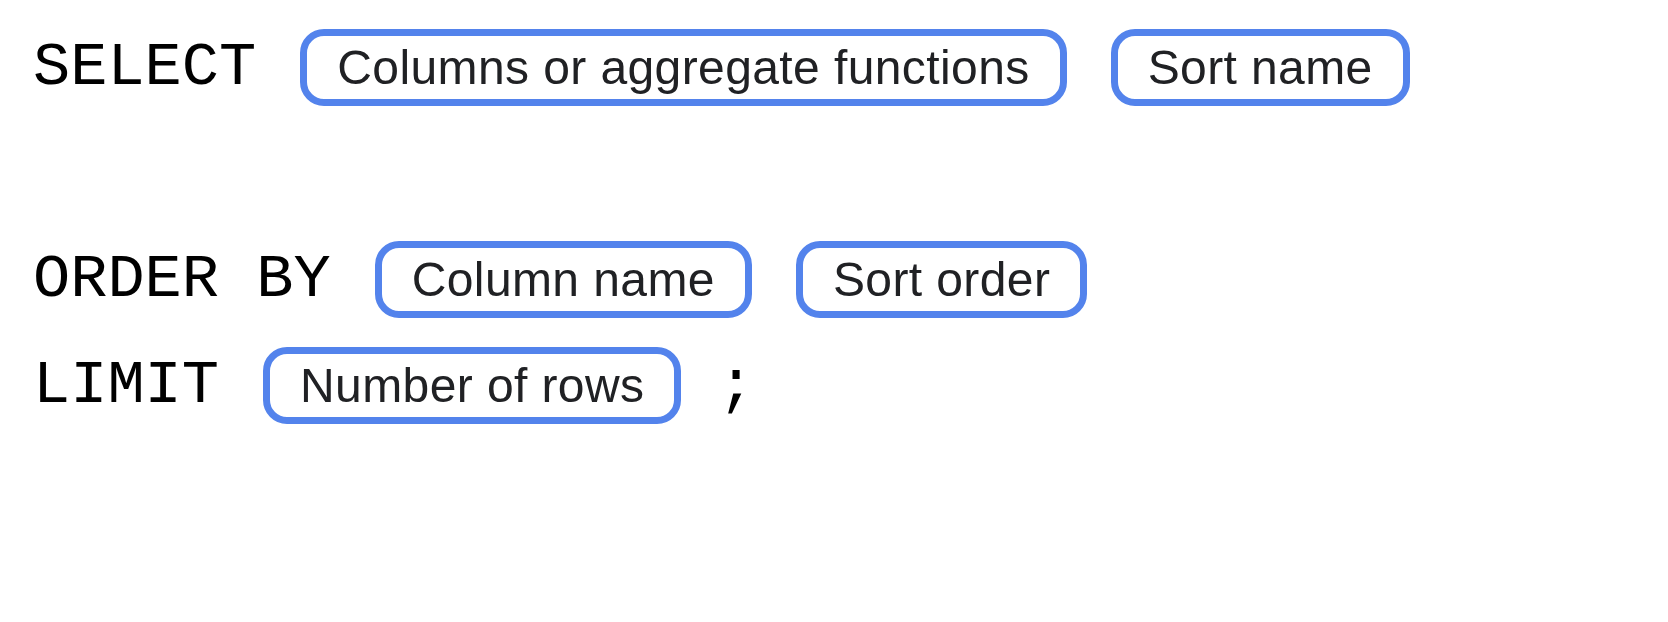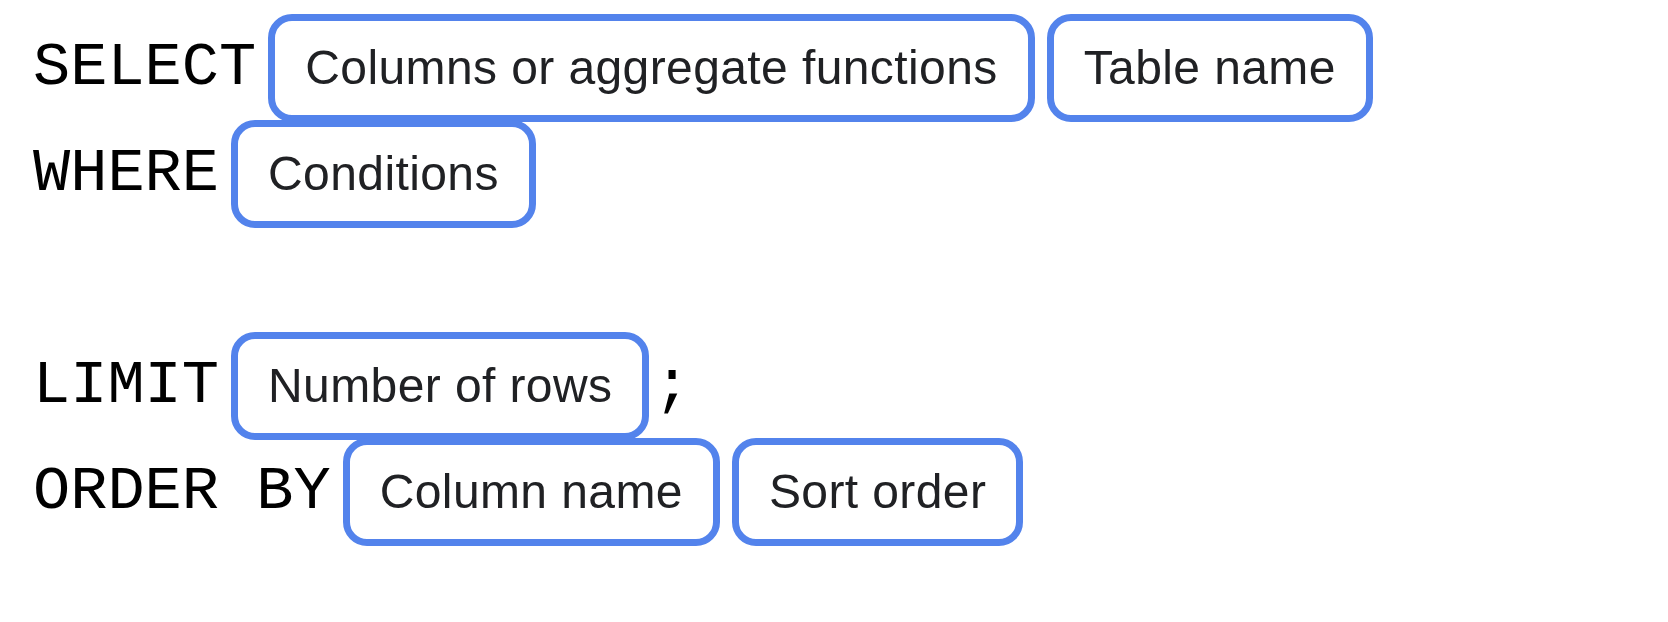--- a/index.html
+++ b/index.html
@@ -19,34 +19,34 @@
     height: 622px;
     overflow: hidden;
     font-family: "Liberation Sans", sans-serif;
   }
   .diagram {
     padding: 20px 0 0 33px;
   }
   .row {
     display: flex;
     align-items: center;
-    column-gap: 12px;
+    column-gap: 44px;
     height: 95px;
     margin-bottom: 11px;
   }
   .keyword {
     font-family: "Liberation Mono", monospace;
     font-size: 62px;
     line-height: 1;
     color: var(--keyword-color);
     white-space: pre;
     letter-spacing: 0;
   }
   .pill {
-    height: 108px;
+    height: 77px;
     display: inline-flex;
     align-items: center;
     border: 7px solid var(--pill-border);
     border-radius: 24px;
     padding: 0 30px;
     background: var(--bg);
     font-size: 48px;
     font-weight: 500;
     letter-spacing: 0.4px;
     color: var(--pill-text);
@@ -60,31 +60,27 @@
     margin-left: -8px;
   }
 </style>
 </head>
 <body>
 
 <div class="diagram">
     <div class="row">
       <span class="keyword">SELECT</span>
       <span class="pill">Columns or aggregate functions</span>
-      <span class="pill">Table name</span>
+      <span class="pill">Sort name</span>
     </div>
     <div class="row">
-      <span class="keyword">WHERE</span>
-      <span class="pill">Conditions</span>
     </div>
     <div class="row">
+      <span class="keyword">ORDER BY</span>
+      <span class="pill">Column name</span>
+      <span class="pill">Sort order</span>
     </div>
     <div class="row">
       <span class="keyword">LIMIT</span>
       <span class="pill">Number of rows</span>
       <span class="punctuation">;</span>
     </div>
-    <div class="row">
-      <span class="keyword">ORDER BY</span>
-      <span class="pill">Column name</span>
-      <span class="pill">Sort order</span>
-    </div>
   </div>
 
 </body></html>

